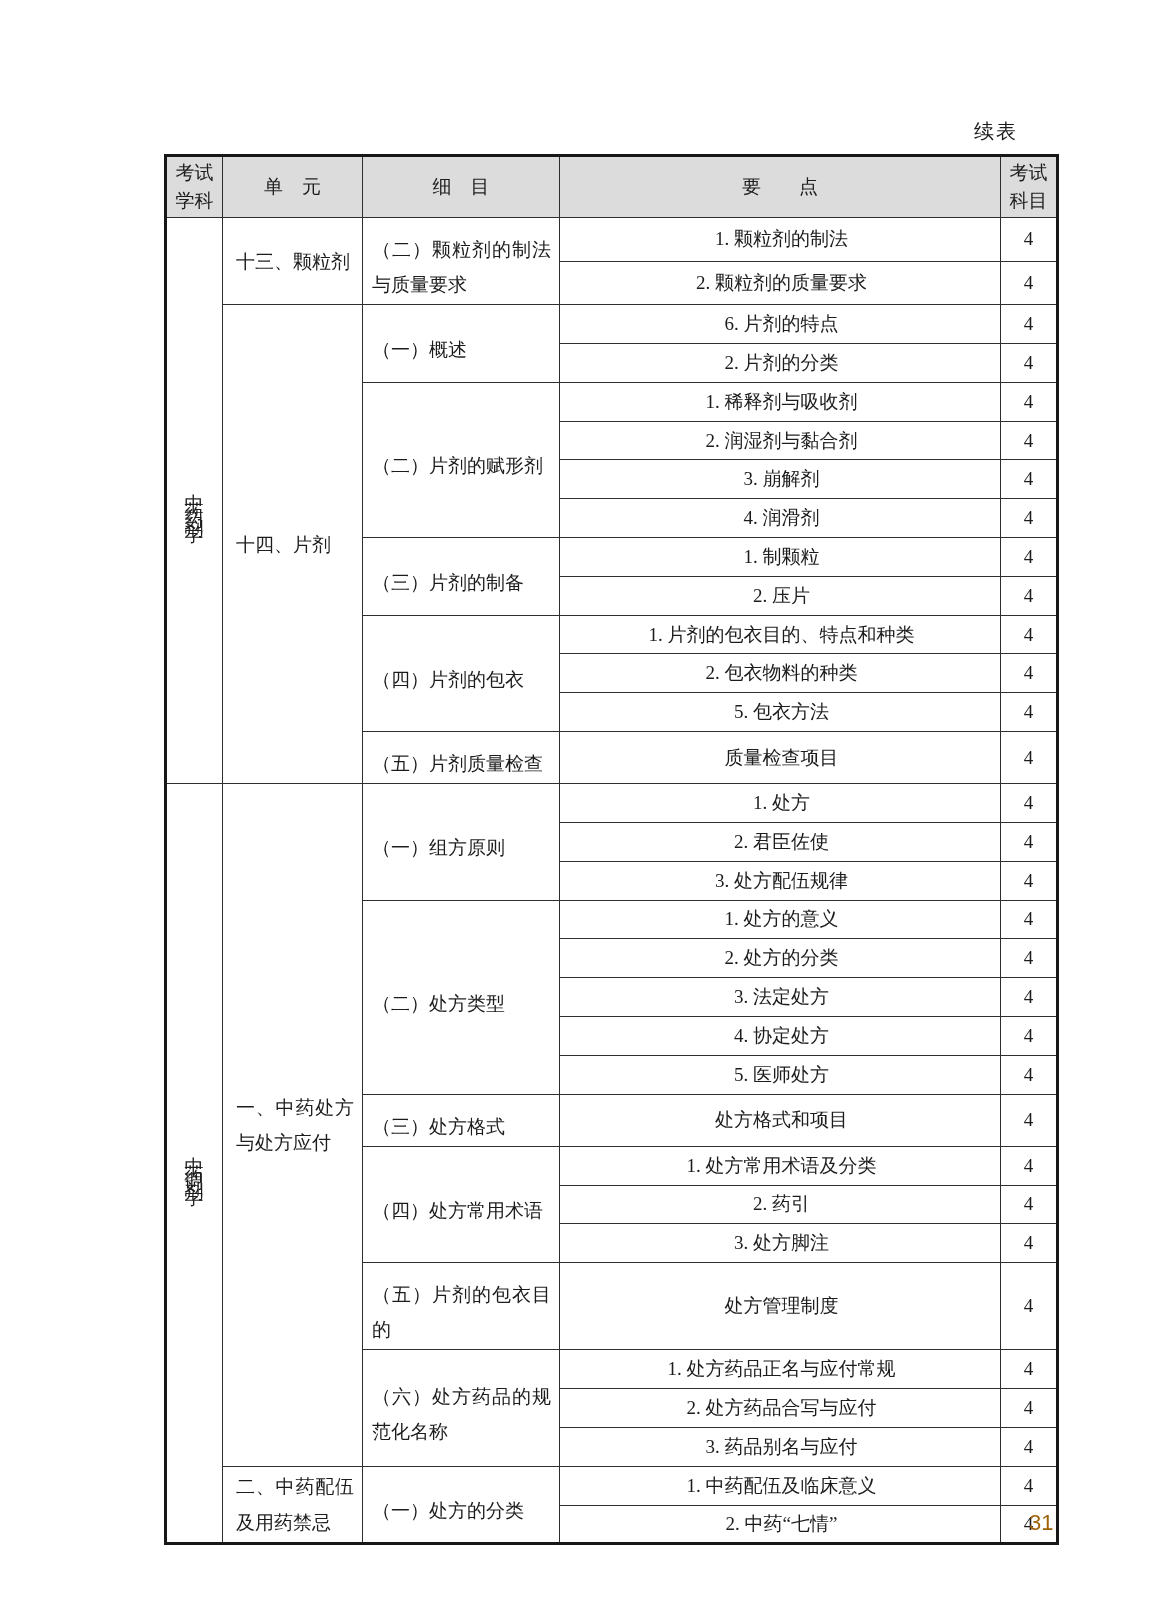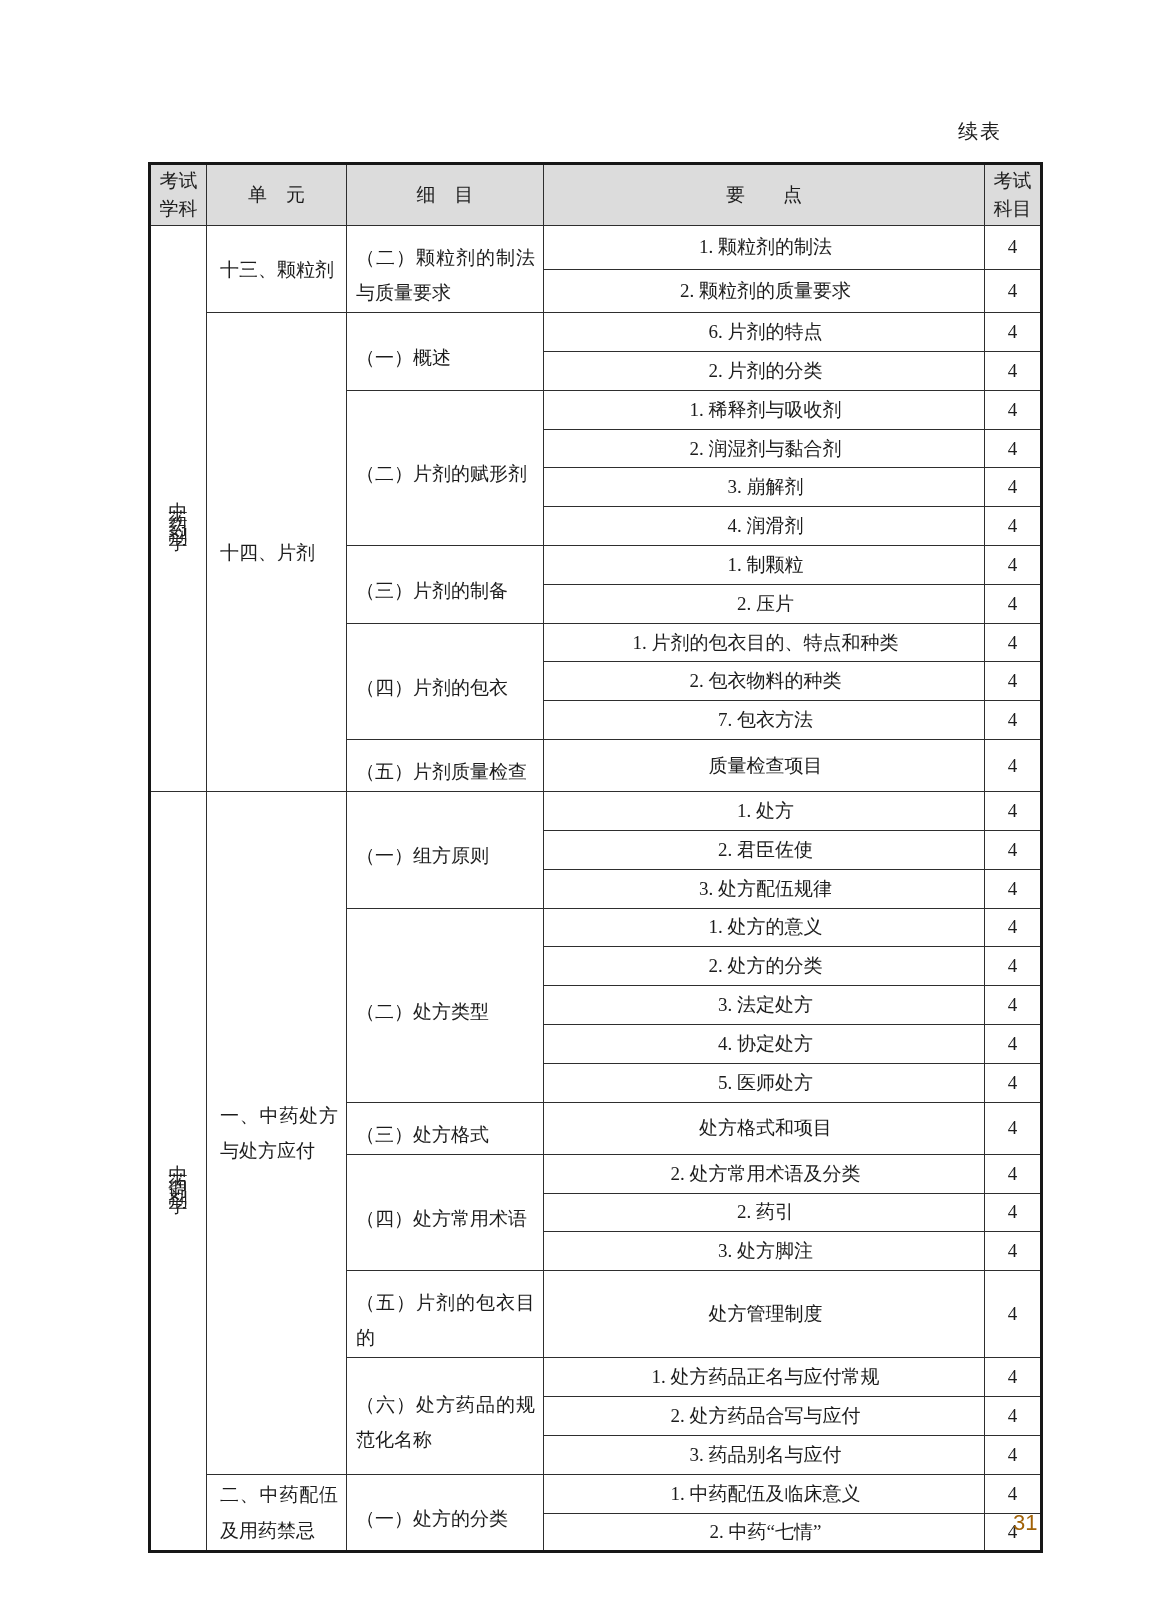--- a/index.html
+++ b/index.html
@@ -1,25 +1,26 @@
 <!DOCTYPE html>
 <html><head>
 <meta charset="utf-8">
 <style>
   html,body { margin:0; padding:0; background:#ffffff; }
   .page {
     position:relative; width:1058px; height:1600px; background:#ffffff;
     font-family:"Liberation Serif","DejaVu Serif",serif; color:#1c1c1c;
     overflow:hidden;
+    margin-left:16px;
   }
   .continued {
     position:absolute; top:118px; left:958px; font-size:20px; letter-spacing:2px;
   }
   table.syllabus {
-    position:absolute; left:148px; top:162px; width:892px;
+    position:absolute; left:148px; top:154px; width:892px;
     border-collapse:collapse; table-layout:fixed;
     border:3px solid #171717;
   }
   .syllabus th, .syllabus td {
     border:1px solid #2e2e2e;
     font-size:19px; color:#1c1c1c;
     vertical-align:middle;
     overflow:hidden;
   }
   .syllabus thead th {
@@ -138,21 +139,21 @@
         <tr>
           <td class="cell-detail" rowspan="3">（四）片剂的包衣</td>
           <td class="cell-point">1. 片剂的包衣目的、特点和种类</td>
           <td class="cell-score">4</td>
         </tr>
         <tr>
           <td class="cell-point">2. 包衣物料的种类</td>
           <td class="cell-score">4</td>
         </tr>
         <tr>
-          <td class="cell-point">7. 包衣方法</td>
+          <td class="cell-point">5. 包衣方法</td>
           <td class="cell-score">4</td>
         </tr>
         <tr>
           <td class="cell-detail" rowspan="1">（五）片剂质量检查</td>
           <td class="cell-point">质量检查项目</td>
           <td class="cell-score">4</td>
         </tr>
         <tr>
           <td class="cell-subject" rowspan="18"><span class="vtext">中药调剂学</span></td>
           <td class="cell-unit" rowspan="16">一、中药处方与处方应付</td>
@@ -189,21 +190,21 @@
           <td class="cell-point">5. 医师处方</td>
           <td class="cell-score">4</td>
         </tr>
         <tr>
           <td class="cell-detail" rowspan="1">（三）处方格式</td>
           <td class="cell-point">处方格式和项目</td>
           <td class="cell-score">4</td>
         </tr>
         <tr>
           <td class="cell-detail" rowspan="3">（四）处方常用术语</td>
-          <td class="cell-point">2. 处方常用术语及分类</td>
+          <td class="cell-point">1. 处方常用术语及分类</td>
           <td class="cell-score">4</td>
         </tr>
         <tr>
           <td class="cell-point">2. 药引</td>
           <td class="cell-score">4</td>
         </tr>
         <tr>
           <td class="cell-point">3. 处方脚注</td>
           <td class="cell-score">4</td>
         </tr>

